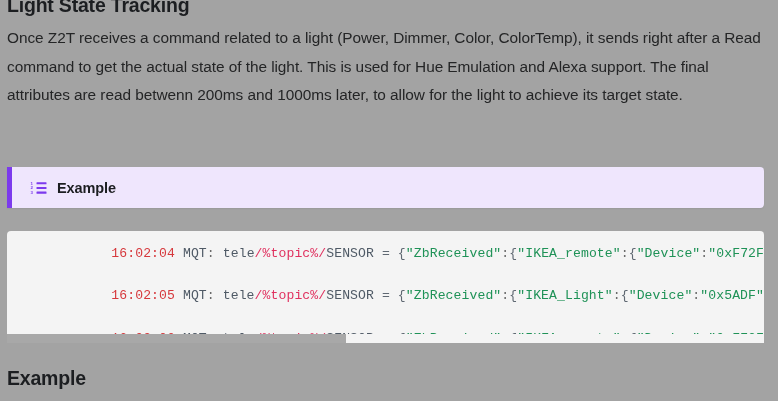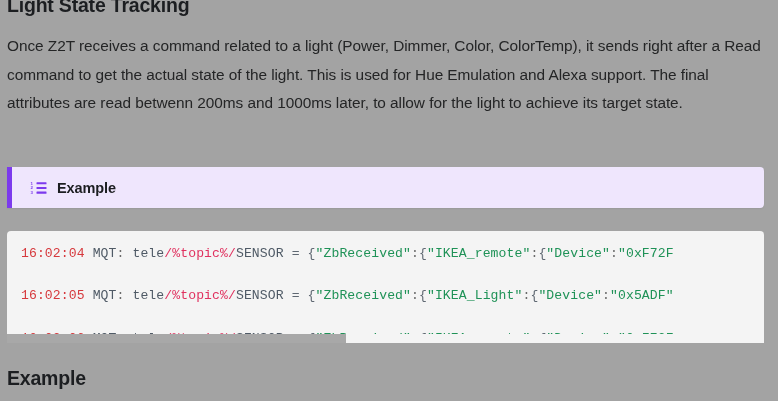--- a/index.html
+++ b/index.html
@@ -50,21 +50,21 @@
     padding: 0;
     position: absolute;
     left: 7px;
     top: 366px;
   }
 
   
   .body-paragraph {
     position: absolute;
     left: 7px;
-    top: 32px;
+    top: 24px;
     width: 756px;
     font-family: "Liberation Sans", sans-serif;
     font-size: 15.4px;
     line-height: 28.5px;
     color: #242526;
     margin: 0;
     letter-spacing: -0.05px;
   }
 
   
@@ -125,21 +125,21 @@
   pre.code {
     margin: 0;
     padding: 12px 0 0 14px;
     font-family: "Liberation Mono", "DejaVu Sans Mono", monospace;
     font-size: 13.1px;
     line-height: 21.2px;
     color: #393a34;
     white-space: pre;
     letter-spacing: 0.1px;
   }
-  .code-line { display: block; }
+  .code-line { display: block; text-align: right; }
 
   .tok-time   { color: #d6383c; }
   .tok-punct  { color: #6a6a6a; }
   .tok-plain  { color: #4f5a66; }
   .tok-topic  { color: #e0315f; }
   .tok-op     { color: #5f6872; }
   .tok-brace  { color: #5f6872; }
   .tok-string { color: #1f9257; }
 
   

